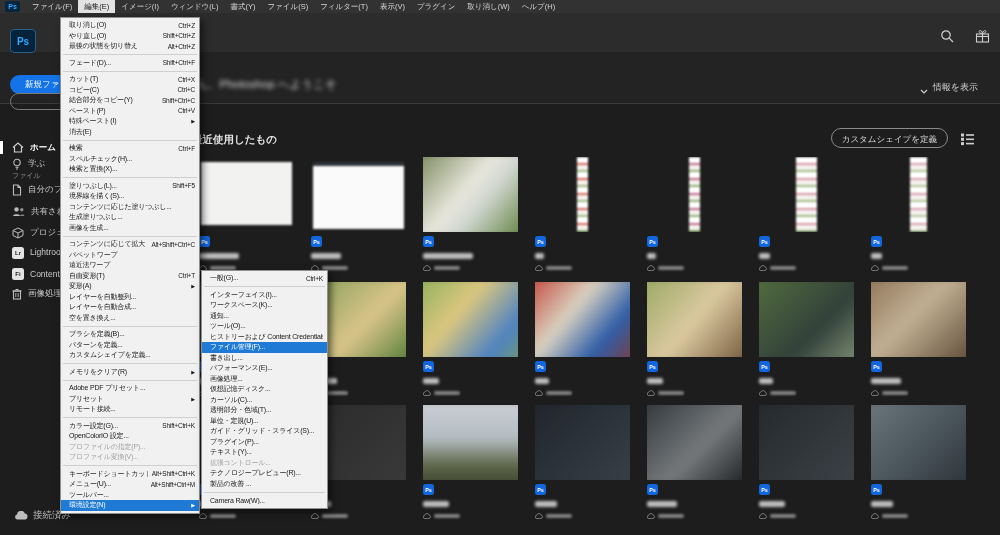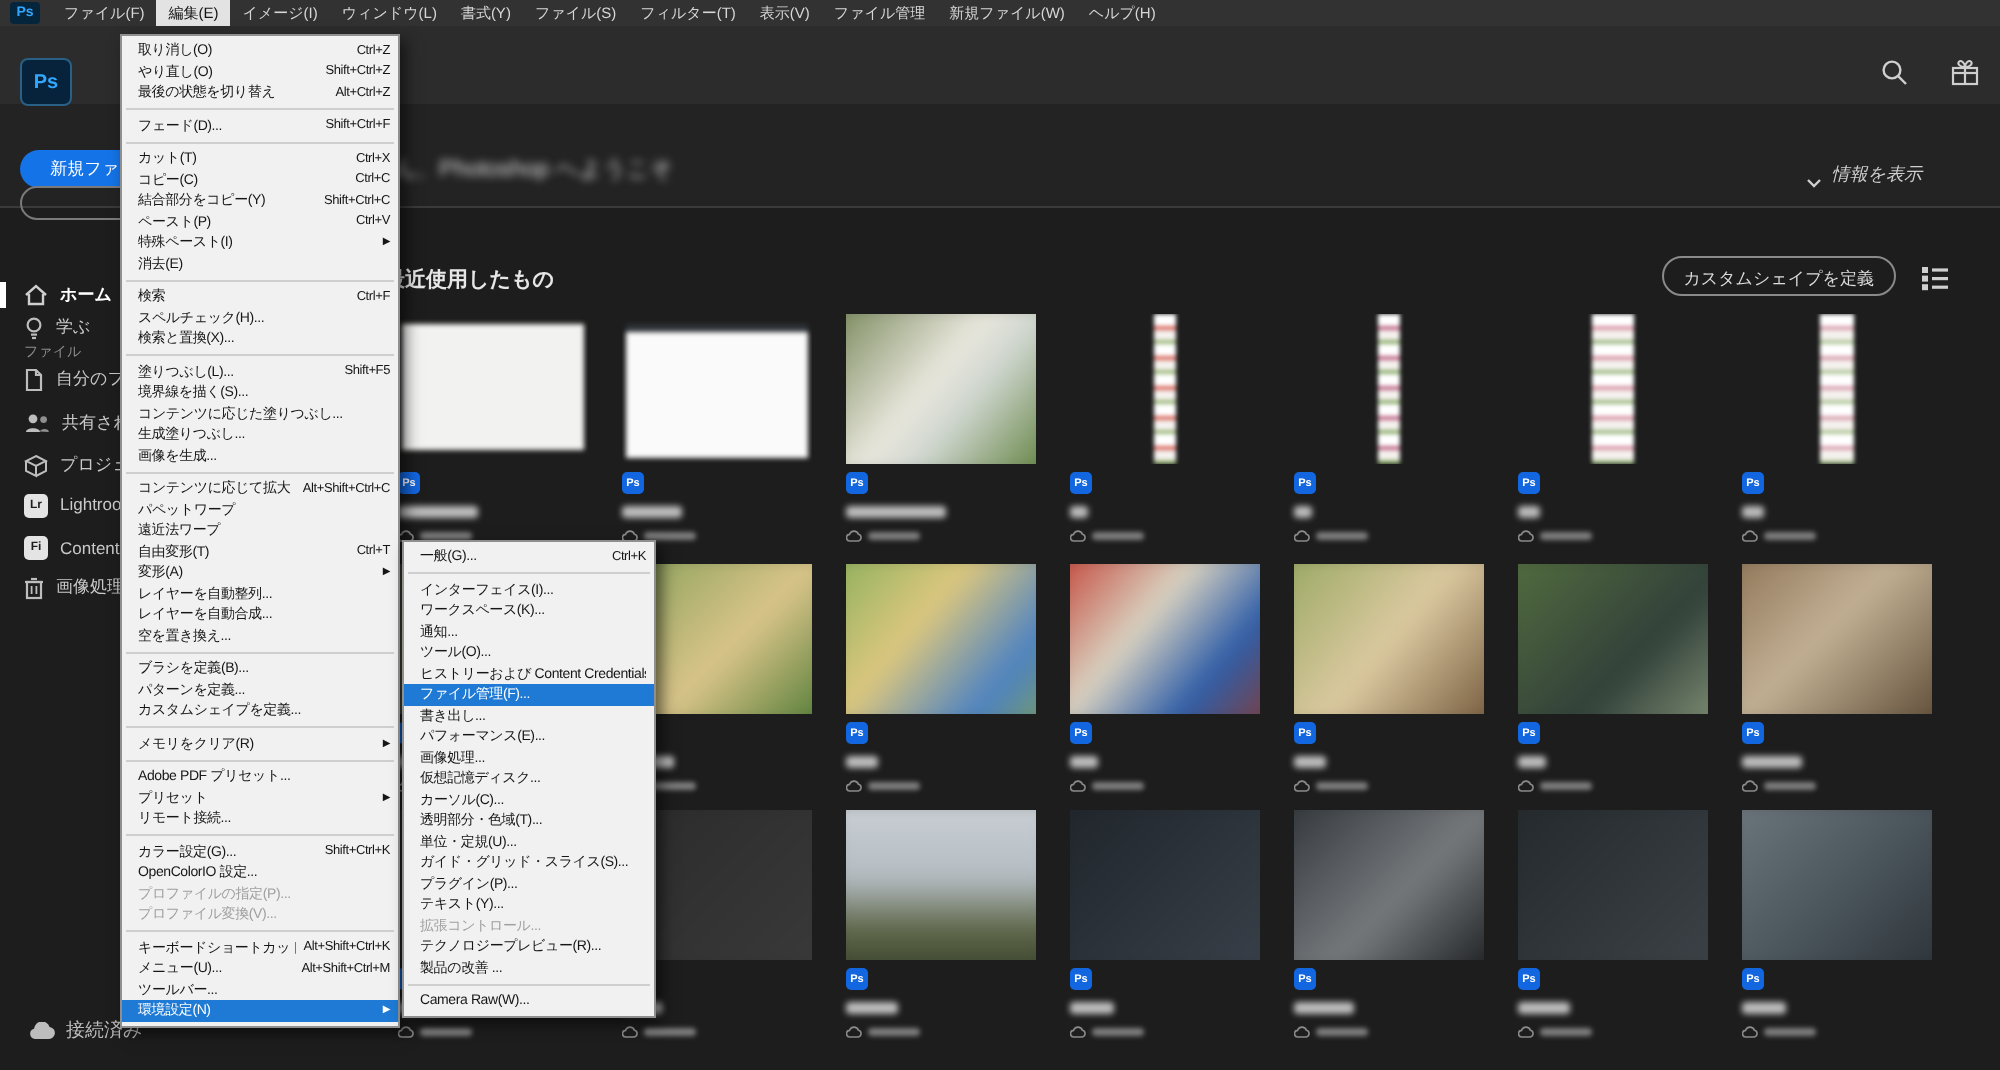--- a/index.html
+++ b/index.html
@@ -16,22 +16,22 @@
   .mb-item{font-size:7.5px;color:#d6d6d6;padding:0 6px;height:13px;line-height:13px;white-space:nowrap;}
   .mb-item.active{background:#e3e3e3;color:#141414;}
   
   .header2{position:absolute;left:0;top:13px;width:1000px;height:39px;background:#2c2c2c;z-index:2;}
   .hero{position:absolute;left:0;top:52px;width:1000px;height:51px;background:#232323;
     border-bottom:1px solid #3a3a3a;z-index:2;}
   .content{position:absolute;left:0;top:104px;width:1000px;height:431px;background:#1d1d1d;z-index:1;}
   .hicon{position:absolute;z-index:3;cursor:pointer;}
   .welcome{position:absolute;left:150px;top:77px;font-size:11.5px;color:#dedede;
     filter:blur(2.2px);white-space:nowrap;z-index:3;}
-  .info-toggle{position:absolute;right:39px;top:81px;display:flex;align-items:flex-end;gap:5px;
-    font-size:9px;color:#cfcfcf;z-index:3;cursor:pointer;font-style:italic;}
+  .info-toggle{position:absolute;right:22px;top:81px;display:flex;align-items:flex-end;gap:5px;
+    font-size:9px;color:#cfcfcf;z-index:3;cursor:pointer;}
   
   .sec-title{position:absolute;left:192px;top:133px;font-size:10.5px;font-weight:bold;color:#e6e6e6;z-index:1;}
   .show-all{position:absolute;right:52px;top:128px;height:20px;padding:0 10px;border:1px solid #8a8a8a;
     border-radius:11px;color:#dcdcdc;font-size:8.5px;line-height:20px;z-index:1;cursor:pointer;background:transparent;}
   .listview{position:absolute;right:25px;top:132px;z-index:1;cursor:pointer;}
   
   .card{position:absolute;width:95px;z-index:1;}
   .thumb{position:relative;width:95px;height:75px;overflow:hidden;display:flex;align-items:flex-start;justify-content:center;}
   .ph{position:absolute;inset:-10%;filter:blur(5px);}
   .shot{margin-top:5px;width:91px;height:63px;background:#f2f2f0;filter:blur(1.2px);}
@@ -89,22 +89,22 @@
   <div class="ps-mini">Ps</div>
   <div id="menubar-items" style="display:flex;">
       <div class="mb-item">ファイル(F)</div>
       <div class="mb-item active">編集(E)</div>
       <div class="mb-item">イメージ(I)</div>
       <div class="mb-item">ウィンドウ(L)</div>
       <div class="mb-item">書式(Y)</div>
       <div class="mb-item">ファイル(S)</div>
       <div class="mb-item">フィルター(T)</div>
       <div class="mb-item">表示(V)</div>
-      <div class="mb-item">ファイル管理</div>
-      <div class="mb-item">新規ファイル(W)</div>
+      <div class="mb-item">プラグイン</div>
+      <div class="mb-item">取り消し(W)</div>
       <div class="mb-item">ヘルプ(H)</div>
     </div>
 </div>
 
 <div class="hicon" style="left:940px;top:29px;">
   <svg width="14" height="14" viewBox="0 0 14 14">
       <circle cx="6" cy="6" r="4.2" fill="none" stroke="#cfcfcf" stroke-width="1.2"></circle>
       <line x1="9.2" y1="9.2" x2="13" y2="13" stroke="#cfcfcf" stroke-width="1.2"></line>
     </svg>
 </div>

